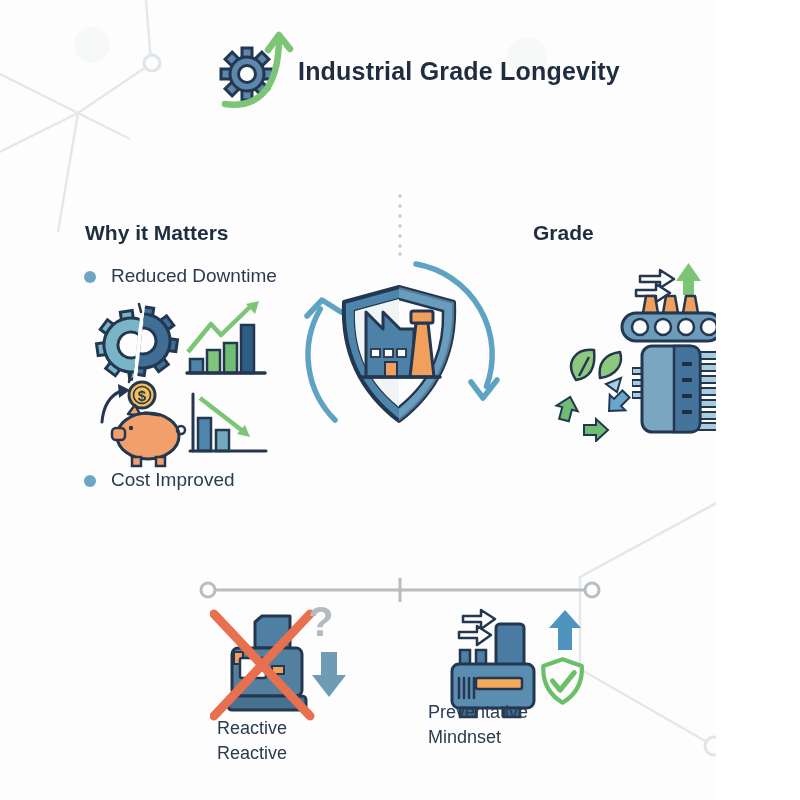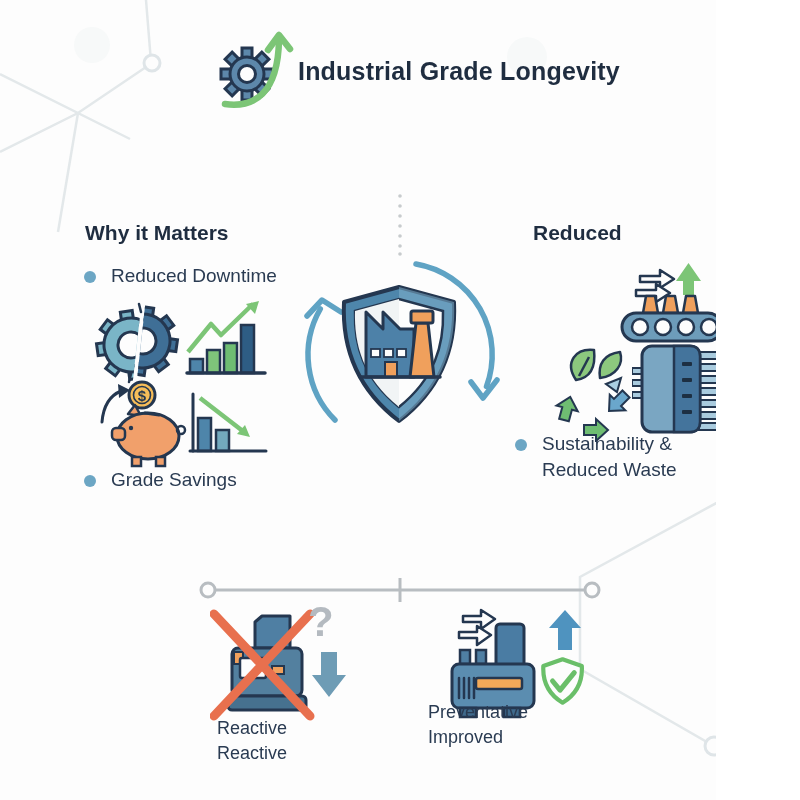--- a/index.html
+++ b/index.html
@@ -141,21 +141,21 @@
     <rect x="10" y="26" width="13" height="33" fill="#4e85aa" stroke="#243750" stroke-width="2.5"></rect>
     <rect x="28" y="38" width="13" height="21" fill="#73a9bd" stroke="#243750" stroke-width="2.5"></rect>
     <line x1="5" y1="2" x2="5" y2="59" stroke="#243750" stroke-width="3" stroke-linecap="round"></line>
     <line x1="2" y1="59" x2="78" y2="59" stroke="#243750" stroke-width="3" stroke-linecap="round"></line>
     <line x1="12" y1="6" x2="56" y2="40" stroke="#7cc576" stroke-width="4.5"></line>
     <polygon points="62,45 49,42 57,33" fill="#7cc576"></polygon>
   </svg>
 
   <div class="abs bullet" style="left:84px;top:467px">
     <span class="dot"></span>
-    <span class="btext">Grade Savings</span>
+    <span class="btext">Cost Improved</span>
   </div>
 
   <svg class="abs" style="left:394px;top:192px" width="12" height="64">
     <g fill="#c7cbcd">
       <circle cx="6" cy="4" r="1.8"></circle>
         <circle cx="6" cy="14" r="1.8"></circle>
         <circle cx="6" cy="24" r="1.8"></circle>
       <circle cx="6" cy="34" r="1.8"></circle>
         <circle cx="6" cy="44" r="1.8"></circle>
         <circle cx="6" cy="54" r="1.8"></circle>
@@ -181,21 +181,21 @@
       <rect x="76" y="101" width="9" height="8" fill="#fdfdfd" stroke="#243750" stroke-width="1.8"></rect>
       <rect x="89" y="101" width="9" height="8" fill="#fdfdfd" stroke="#243750" stroke-width="1.8"></rect>
       <rect x="102" y="101" width="9" height="8" fill="#fdfdfd" stroke="#243750" stroke-width="1.8"></rect>
       <rect x="90" y="114" width="12" height="15" fill="#f0a05c" stroke="#243750" stroke-width="2"></rect>
       <polygon points="121,75 133,75 139,129 115,129" fill="#f0a05c" stroke="#243750" stroke-width="3" stroke-linejoin="round"></polygon>
       <rect x="116" y="63" width="22" height="12" rx="2" fill="#f0a05c" stroke="#243750" stroke-width="3"></rect>
       <line x1="65" y1="129" x2="145" y2="129" stroke="#243750" stroke-width="3.5" stroke-linecap="round"></line>
     </g>
   </svg>
 
-  <div class="abs heading" style="left:533px;top:221px">Reduced</div>
+  <div class="abs heading" style="left:533px;top:221px">Grade</div>
 
 
   <svg class="abs" style="left:618px;top:256px" width="108" height="92" viewBox="0 0 108 92">
     <g fill="#fdfdfd" stroke="#243750" stroke-width="2.5" stroke-linejoin="round">
       <path d="M 22 20 H 42 V 14 L 56 23 L 42 32 V 26 H 22 Z"></path>
       <path d="M 18 34 H 38 V 28 L 52 37 L 38 46 V 40 H 18 Z"></path>
     </g>
     <polygon points="70.5,7 58,25 65,25 65,39 76,39 76,25 83,25" fill="#7cc576"></polygon>
     <g fill="#f0a05c" stroke="#243750" stroke-width="2.5" stroke-linejoin="round">
       <polygon points="25,57 28,40 37,40 40,57"></polygon>
@@ -242,27 +242,20 @@
     <rect x="10" y="8" width="58" height="86" rx="10" fill="#7aa6c2" stroke="#243750" stroke-width="3"></rect>
     <path d="M 42 8 H 58 Q 68 8 68 18 V 84 Q 68 94 58 94 H 42 Z" fill="#44749c" stroke="#243750" stroke-width="2.5"></path>
     <g fill="#1d2f42">
       <rect x="50" y="24" width="10" height="4" rx="1"></rect>
         <rect x="50" y="40" width="10" height="4" rx="1"></rect>
       <rect x="50" y="56" width="10" height="4" rx="1"></rect>
         <rect x="50" y="72" width="10" height="4" rx="1"></rect>
     </g>
   </svg>
 
-  <div class="abs bullet" style="left:515px;top:431px">
-    <span class="dot"></span>
-    <span class="btext">
-      <span>Sustainability &amp;</span><br>
-      <span>Reduced Waste</span>
-    </span>
-  </div>
 
   <svg class="abs" style="left:195px;top:570px" width="420" height="42" viewBox="0 0 420 42">
     <line x1="13" y1="20" x2="397" y2="20" stroke="#b8bdc1" stroke-width="3"></line>
     <line x1="205" y1="8" x2="205" y2="32" stroke="#b8bdc1" stroke-width="3"></line>
     <circle cx="13" cy="20" r="7" fill="#fdfdfd" stroke="#b8bdc1" stroke-width="3"></circle>
     <circle cx="397" cy="20" r="7" fill="#fdfdfd" stroke="#b8bdc1" stroke-width="3"></circle>
   </svg>
 
   <svg class="abs" style="left:210px;top:606px" width="120" height="115" viewBox="0 0 120 115">
     <g stroke="#243750" stroke-width="3" stroke-linejoin="round">
@@ -310,16 +303,16 @@
   </svg>
   <svg class="abs" style="left:545px;top:608px" width="40" height="45" viewBox="0 0 40 45">
     <polygon points="20,2 36,20 27,20 27,42 13,42 13,20 4,20" fill="#4f93bf"></polygon>
   </svg>
   <svg class="abs" style="left:540px;top:652px" width="46" height="58" viewBox="0 0 55 60">
     <path d="M 27 4 L 50 12 C 51 30 45 45 27 56 C 9 45 3 30 4 12 Z" fill="#fdfdfd" stroke="#6abf69" stroke-width="5" stroke-linejoin="round"></path>
     <polyline points="15,30 24,41 41,20" fill="none" stroke="#6abf69" stroke-width="6" stroke-linecap="round" stroke-linejoin="round"></polyline>
   </svg>
   <div class="abs blabel" style="left:428px;top:700px;width:170px">
     <span>Preventative</span><br>
-    <span>Improved</span>
+    <span>Mindnset</span>
   </div>
 
 </div>
 
 </body></html>

